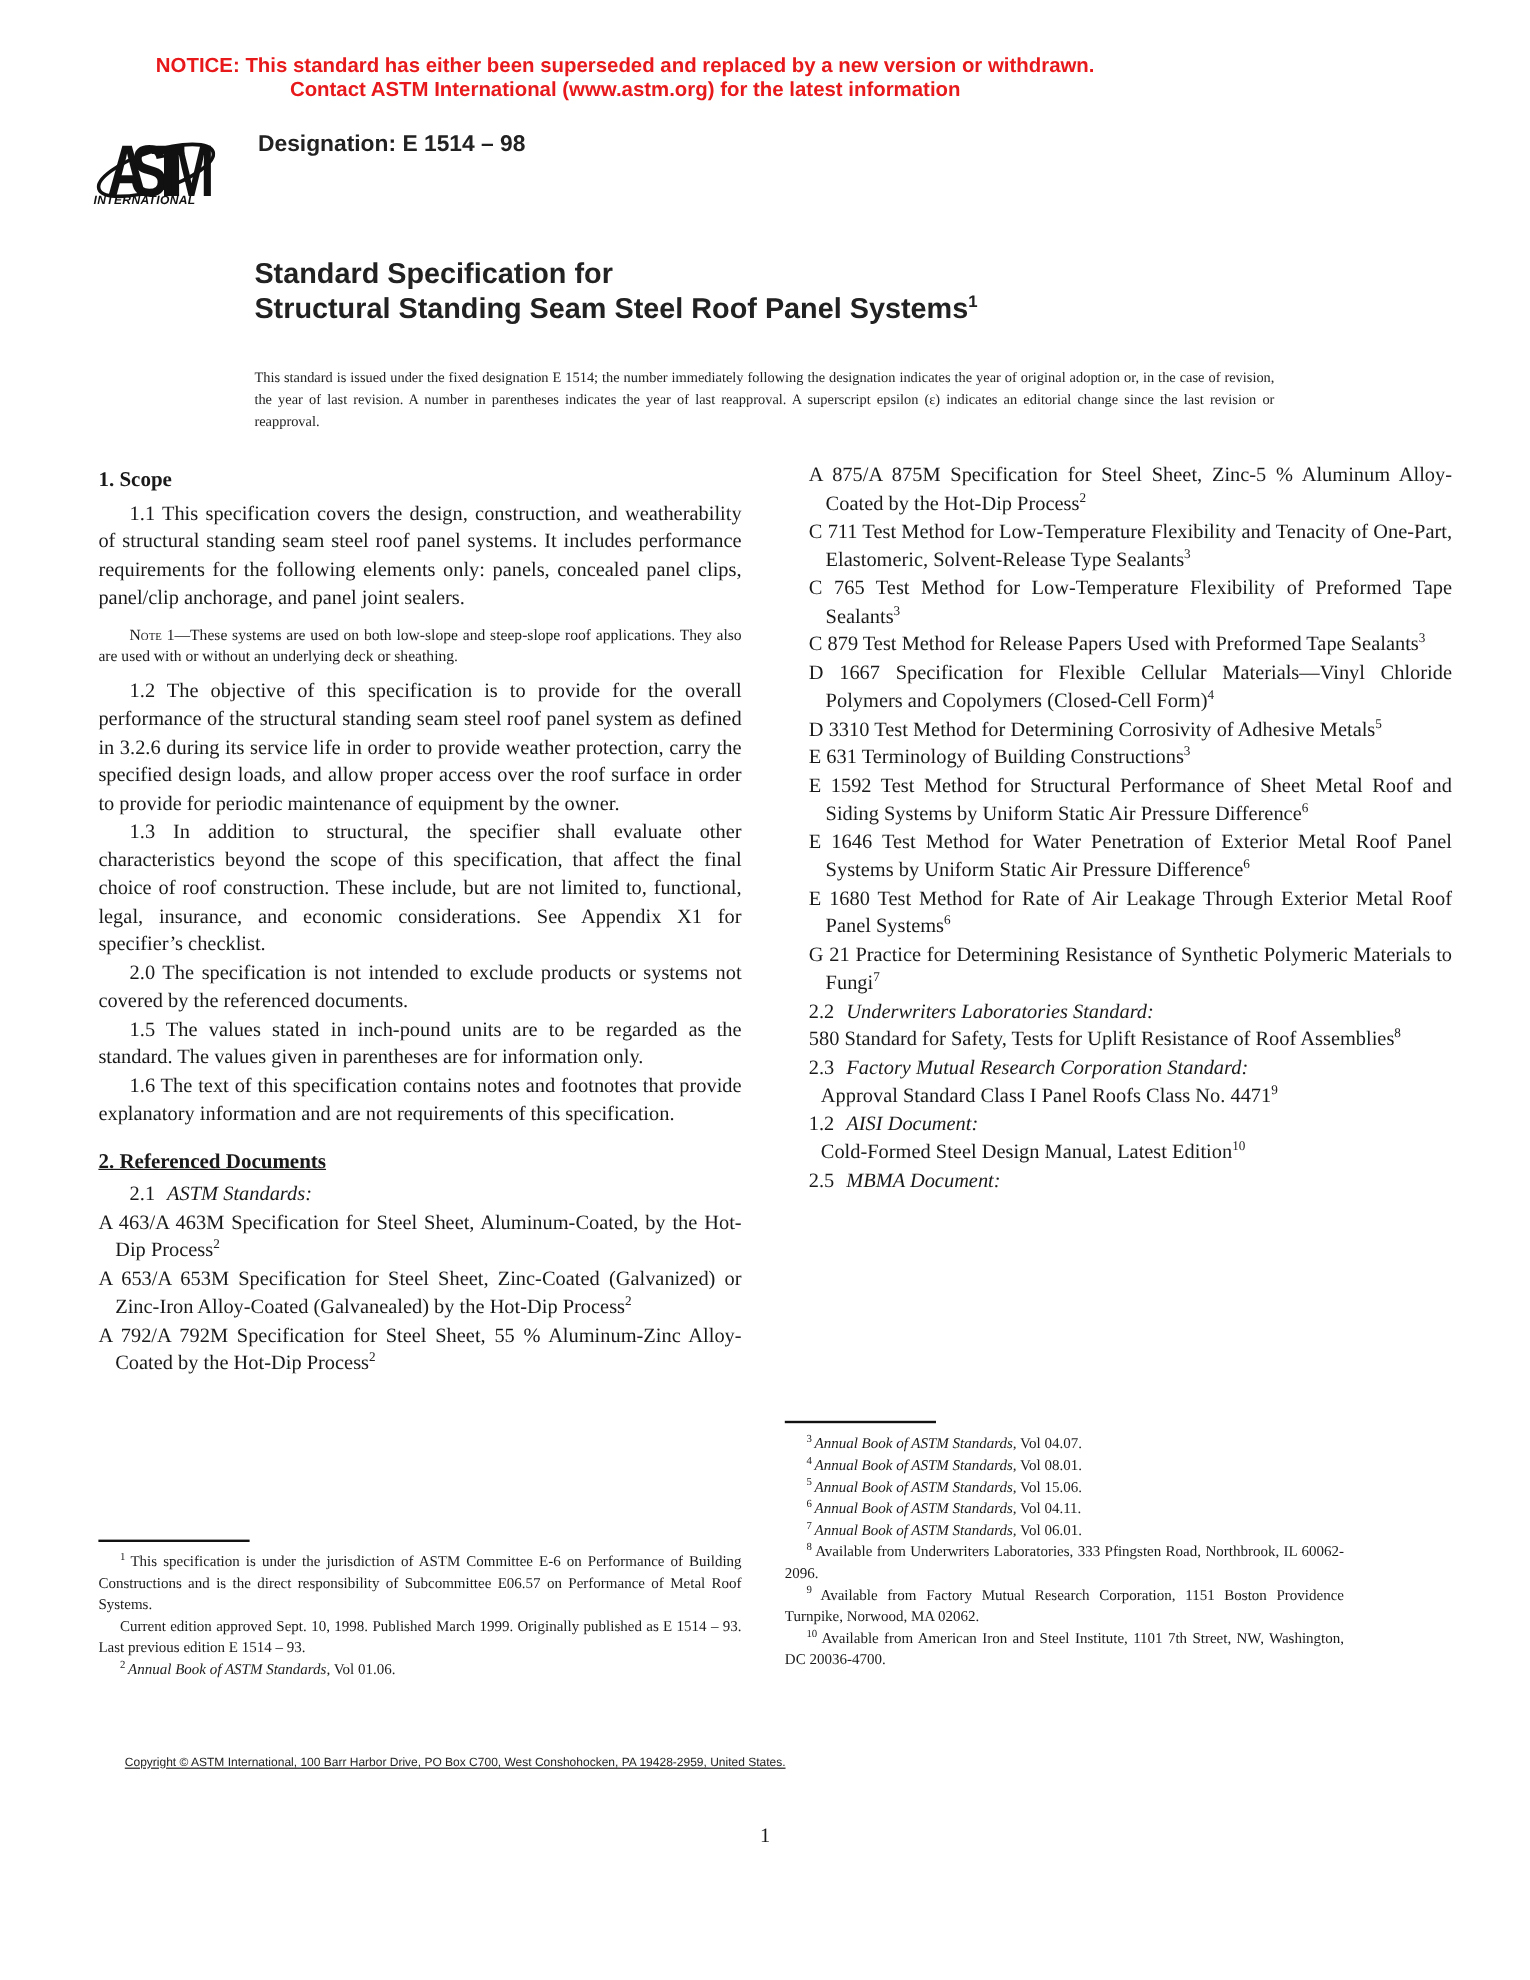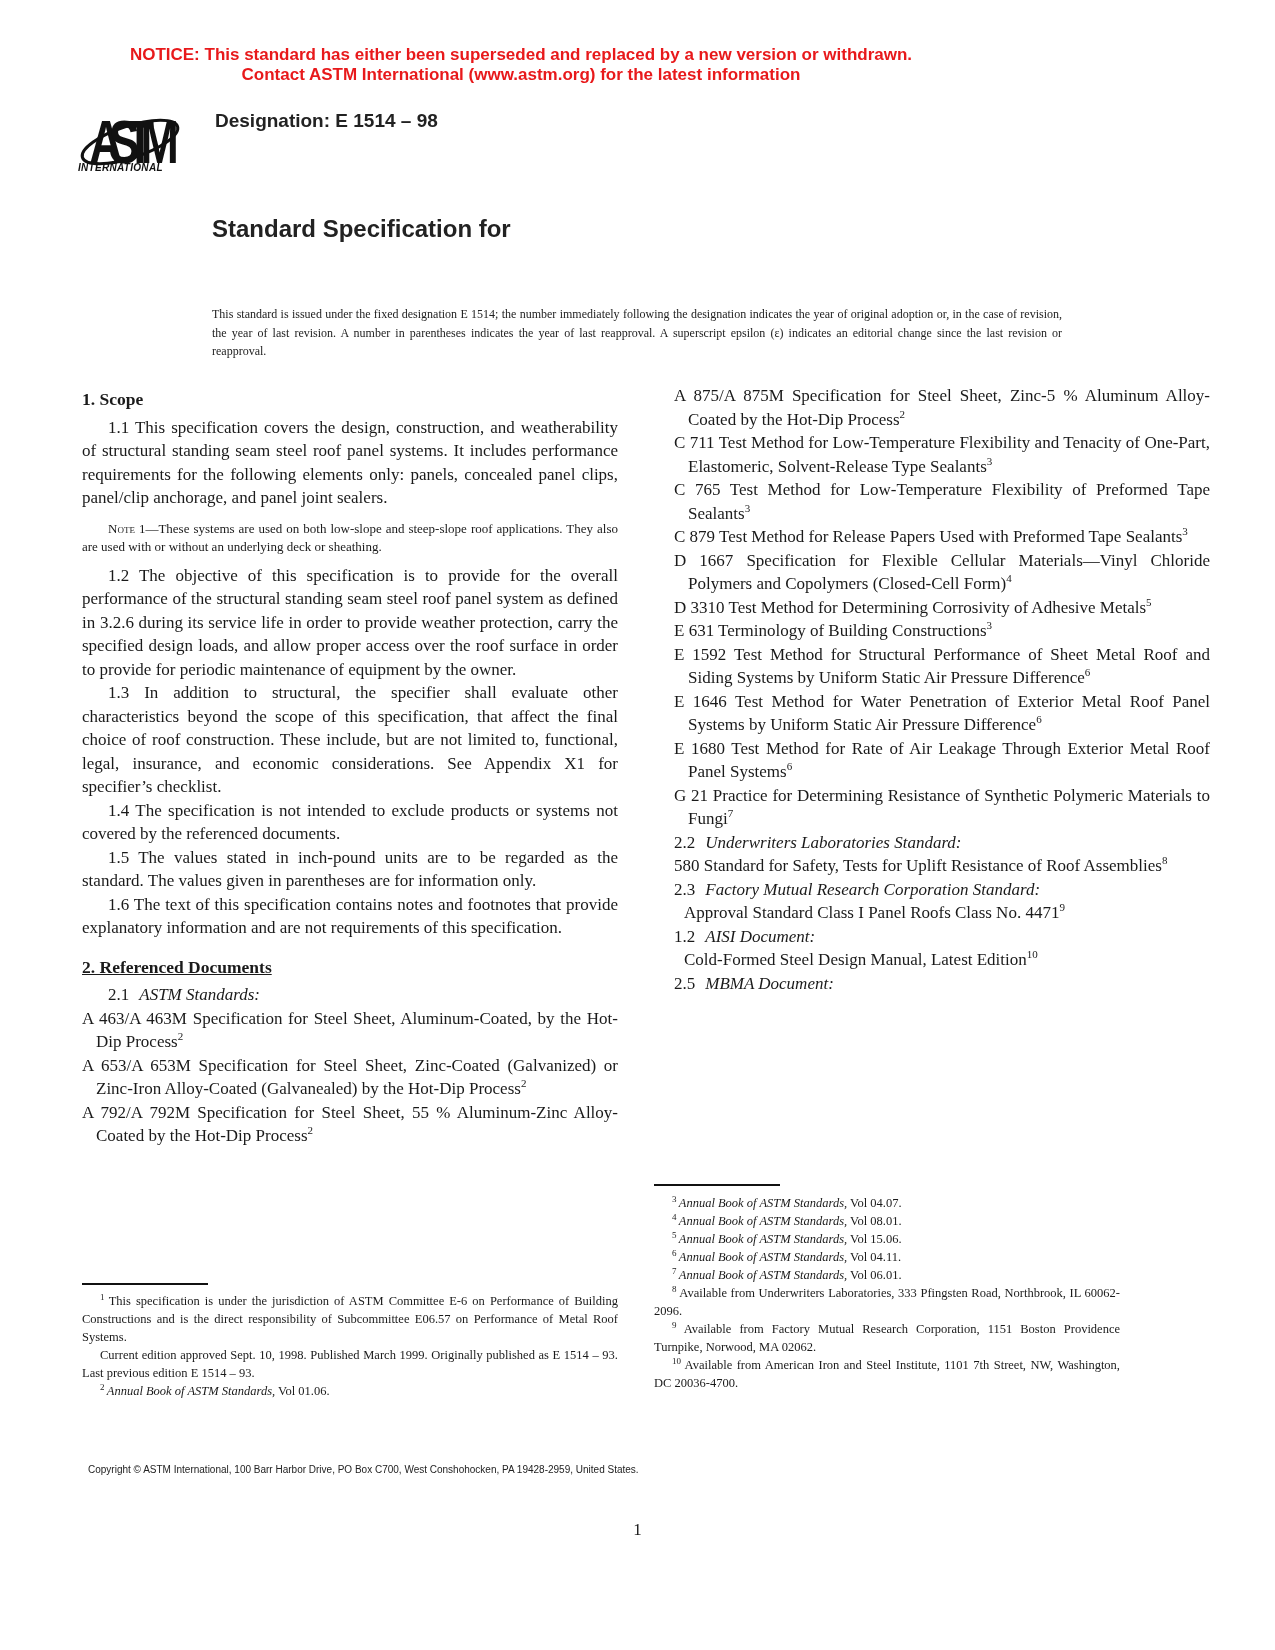--- a/index.html
+++ b/index.html
@@ -20,51 +20,52 @@
   .sc { font-variant:small-caps; }
   .ref { padding-left:14px; text-indent:-14px; text-align:justify; margin:0; }
   .subhead { margin:0 0 0 26px; }
   .subhead i { margin-left:10px; }
   .sectgap { margin-top:16px;text-decoration:underline; }
   sup { font-size:11px; line-height:0; }
   .fnrule { position:absolute; height:1.5px; background:#111; width:126px; }
   .fn { position:absolute; font-size:12.5px; line-height:18px; text-align:justify; }
   .fn p { margin:0; text-indent:18px; }
   .fn sup { font-size:9px; }
-  .copyright { position:absolute; top:1464px; left:88px; font-family:"Liberation Sans", sans-serif; font-size:10px; color:#222; }
+  .copyright { position:absolute; top:1464px; left:104px; font-family:"Liberation Sans", sans-serif; font-size:10px; color:#222;text-decoration:underline; }
   .pagenum { position:absolute; top:1520px; left:0; width:1275px; text-align:center; font-size:17px; }
 </style>
 </head>
 <body>
 
 <div class="notice">
   <div>NOTICE: This standard has either been superseded and replaced by a new version or withdrawn.</div>
   <div>Contact ASTM International (www.astm.org) for the latest information</div>
 </div>
 
 <svg class="logo" viewBox="0 0 120 80">
   <ellipse cx="52" cy="42" rx="50" ry="16" fill="none" stroke="#111" stroke-width="3" transform="rotate(-18 52 42)"></ellipse>
   <text x="14" y="60" font-family="Liberation Sans, sans-serif" font-weight="bold" font-size="58" fill="#111" transform="scale(0.8,1.05)" textLength="112">ASTM</text>
 </svg>
 <div class="logo-intl">INTERNATIONAL</div>
 <div class="designation">Designation: E 1514 – 98</div>
 
 <div class="title">
   <div>Standard Specification for</div>
+  <div><span>Structural Standing Seam Steel Roof Panel Systems</span><sup>1</sup></div>
 </div>
 
 <div class="issued">This standard is issued under the fixed designation E 1514; the number immediately following the designation indicates the year of original adoption or, in the case of revision, the year of last revision. A number in parentheses indicates the year of last reapproval. A superscript epsilon (ε) indicates an editorial change since the last revision or reapproval.</div>
 
 <div class="col left">
   <h2>1. Scope</h2>
   <p class="para">1.1 This specification covers the design, construction, and weatherability of structural standing seam steel roof panel systems. It includes performance requirements for the following elements only: panels, concealed panel clips, panel/clip anchorage, and panel joint sealers.</p>
   <p class="note"><span class="sc">Note 1</span><span>—These systems are used on both low-slope and steep-slope roof applications. They also are used with or without an underlying deck or sheathing.</span></p>
   <p class="para">1.2 The objective of this specification is to provide for the overall performance of the structural standing seam steel roof panel system as defined in 3.2.6 during its service life in order to provide weather protection, carry the specified design loads, and allow proper access over the roof surface in order to provide for periodic maintenance of equipment by the owner.</p>
   <p class="para">1.3 In addition to structural, the specifier shall evaluate other characteristics beyond the scope of this specification, that affect the final choice of roof construction. These include, but are not limited to, functional, legal, insurance, and economic considerations. See Appendix X1 for specifier’s checklist.</p>
-  <p class="para">1.4 The specification is not intended to exclude products or systems not covered by the referenced documents.</p>
+  <p class="para">2.0 The specification is not intended to exclude products or systems not covered by the referenced documents.</p>
   <p class="para">1.5 The values stated in inch-pound units are to be regarded as the standard. The values given in parentheses are for information only.</p>
   <p class="para">1.6 The text of this specification contains notes and footnotes that provide explanatory information and are not requirements of this specification.</p>
   <h2 class="sectgap">2. Referenced Documents</h2>
   <p class="subhead"><span>2.1</span><i>ASTM Standards:</i></p>
   <div id="refs-left">
       <p class="ref"><span>A 463/A 463M Specification for Steel Sheet, Aluminum-Coated, by the Hot-Dip Process</span><sup>2</sup></p>
       <p class="ref"><span>A 653/A 653M Specification for Steel Sheet, Zinc-Coated (Galvanized) or Zinc-Iron Alloy-Coated (Galvanealed) by the Hot-Dip Process</span><sup>2</sup></p>
       <p class="ref"><span>A 792/A 792M Specification for Steel Sheet, 55 % Aluminum-Zinc Alloy-Coated by the Hot-Dip Process</span><sup>2</sup></p>
     </div>
 </div>

